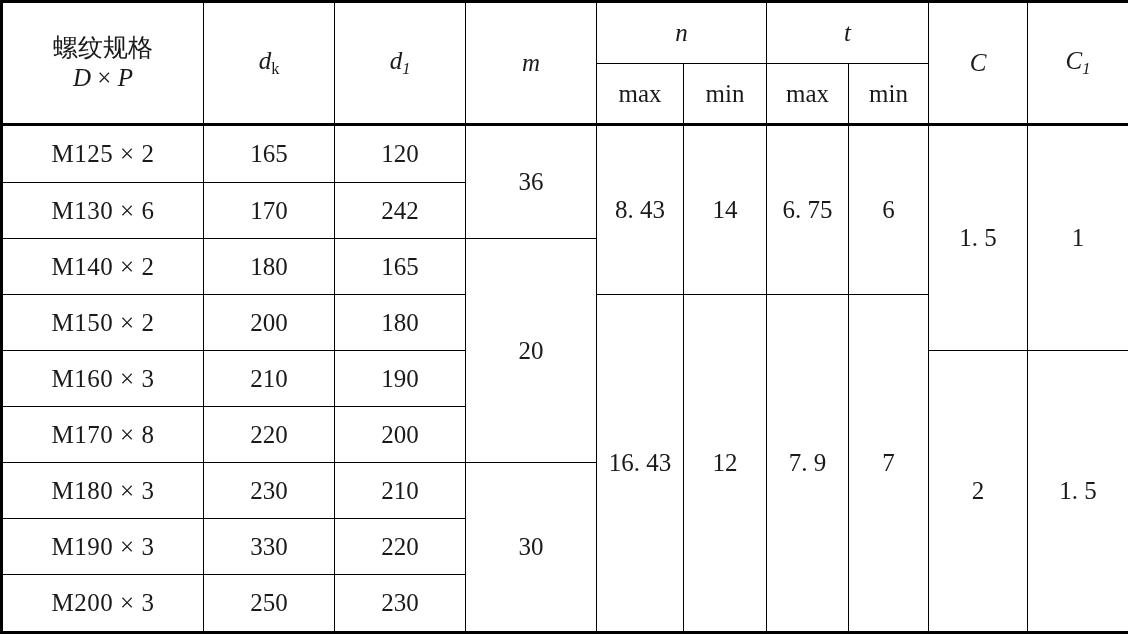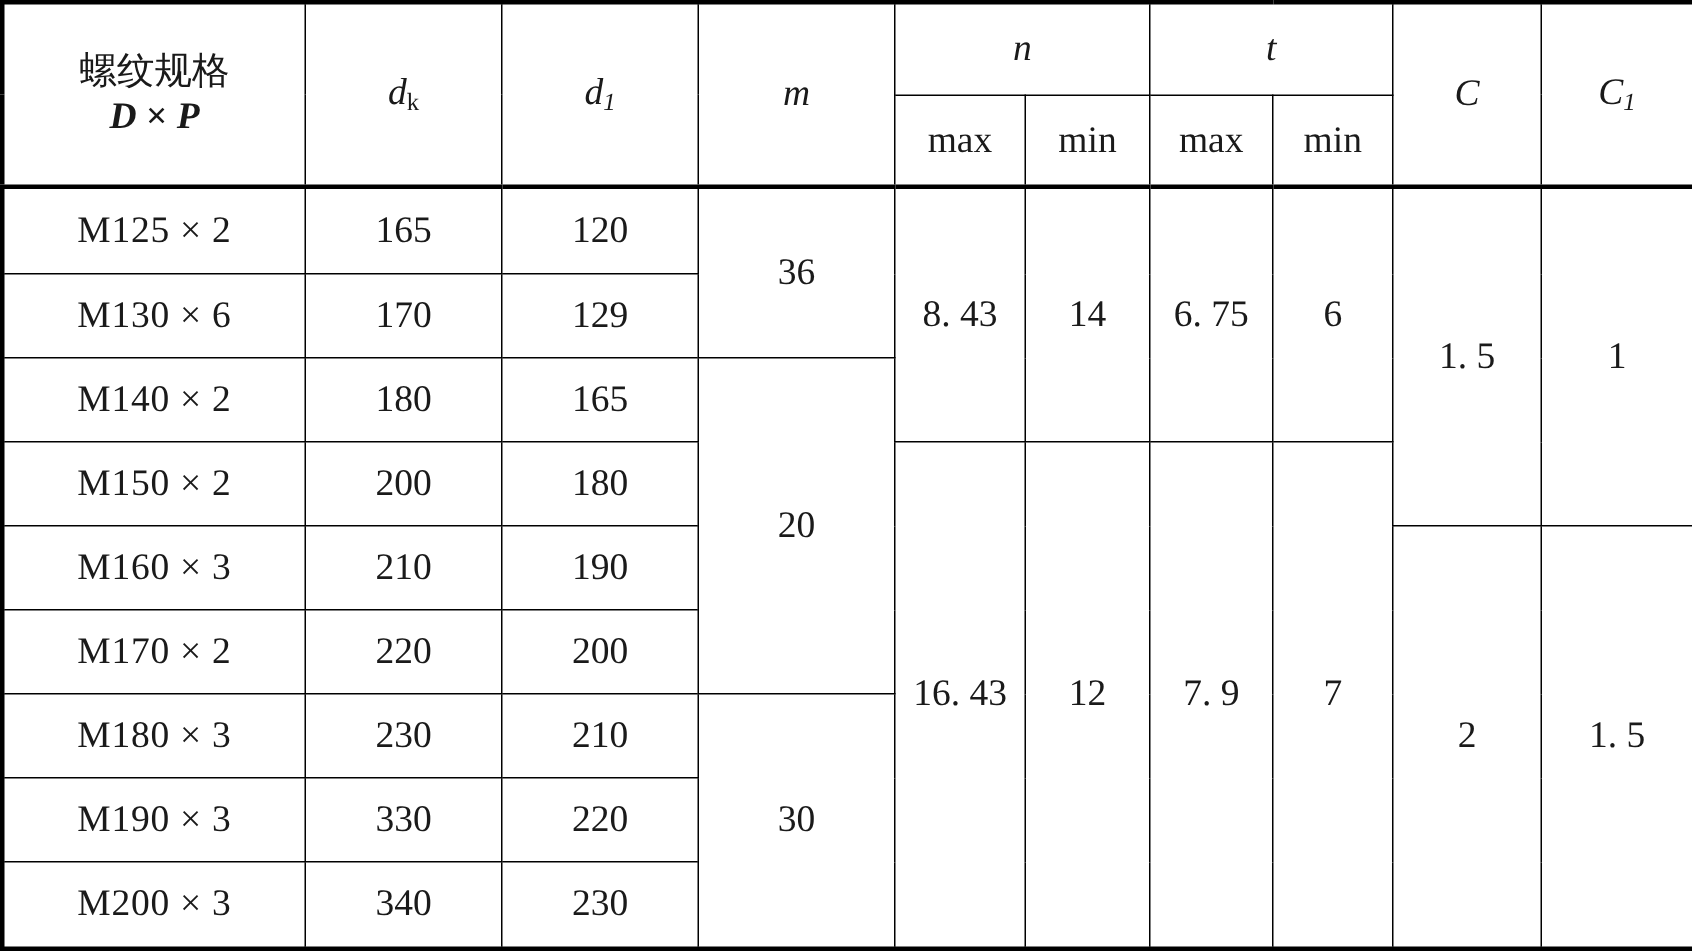--- a/index.html
+++ b/index.html
@@ -58,21 +58,20 @@
   }
   .hdr-first {
     line-height: 1.22;
     font-size: 25px;
   }
   .hdr-first .line1 {
     display: block;
   }
   .hdr-first .line2 {
     display: block;
-    font-weight: bold;
   }
   .nowrap {
     white-space: nowrap;
   }
 </style>
 </head>
 <body>
 
 <table id="spec-table">
   <colgroup>
@@ -133,21 +132,21 @@
     <td rowspan="3">14</td>
     <td rowspan="3">6. 75</td>
     <td rowspan="3">6</td>
     <td rowspan="4">1. 5</td>
     <td rowspan="4">1</td>
   </tr>
 
   <tr>
     <td class="thread-cell nowrap">M130 × 6</td>
     <td>170</td>
-    <td>129</td>
+    <td>242</td>
   </tr>
 
   <tr>
     <td class="thread-cell nowrap">M140 × 2</td>
     <td>180</td>
     <td>165</td>
     <td rowspan="4">20</td>
   </tr>
 
   <tr>
@@ -162,37 +161,37 @@
 
   <tr>
     <td class="thread-cell nowrap">M160 × 3</td>
     <td>210</td>
     <td>190</td>
     <td rowspan="5">2</td>
     <td rowspan="5">1. 5</td>
   </tr>
 
   <tr>
-    <td class="thread-cell nowrap">M170 × 2</td>
+    <td class="thread-cell nowrap">M170 × 8</td>
     <td>220</td>
     <td>200</td>
   </tr>
 
   <tr>
     <td class="thread-cell nowrap">M180 × 3</td>
     <td>230</td>
     <td>210</td>
     <td rowspan="3">30</td>
   </tr>
 
   <tr>
     <td class="thread-cell nowrap">M190 × 3</td>
     <td>330</td>
     <td>220</td>
   </tr>
 
   <tr>
     <td class="thread-cell nowrap">M200 × 3</td>
-    <td>340</td>
+    <td>250</td>
     <td>230</td>
   </tr>
 </tbody>
   </table>
 
 </body></html>

